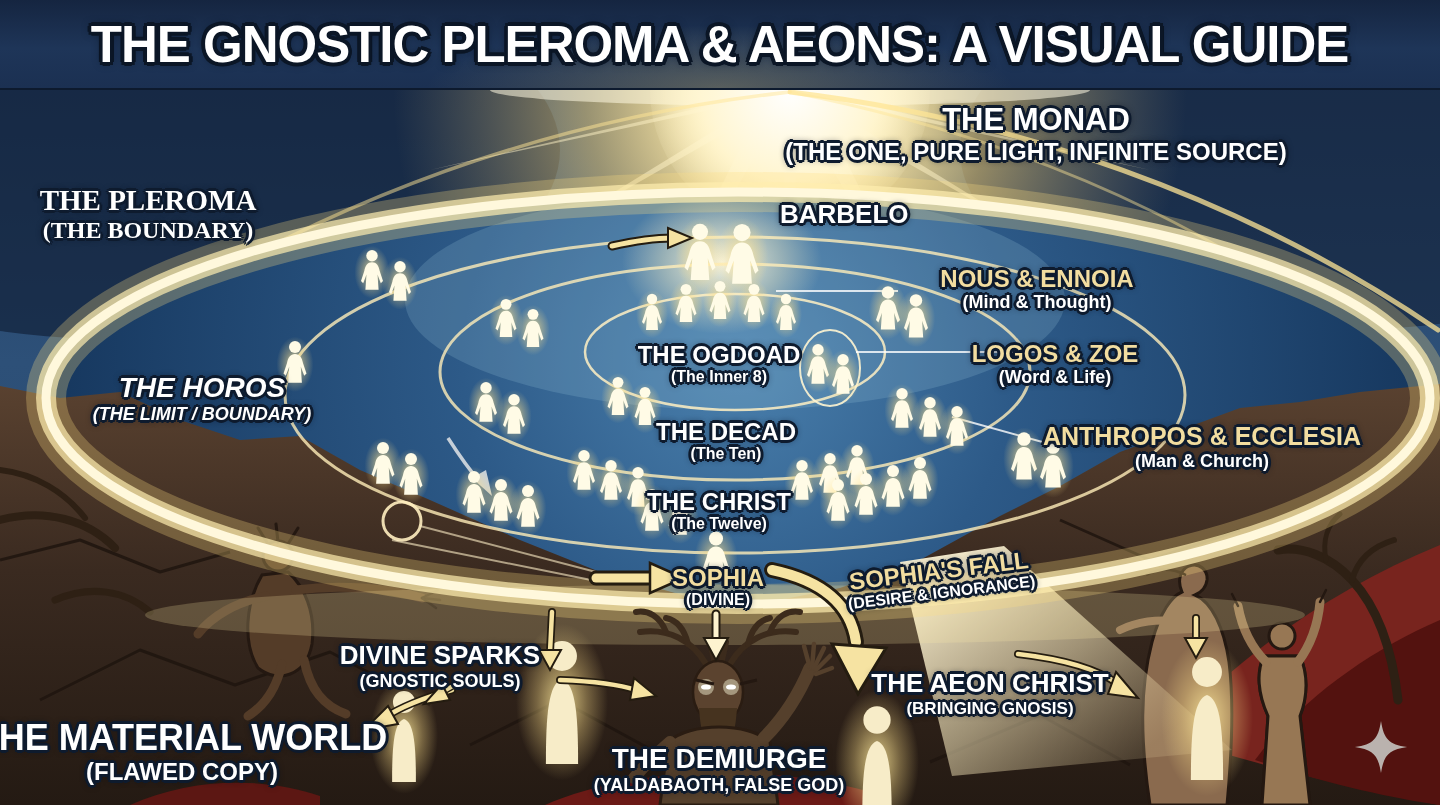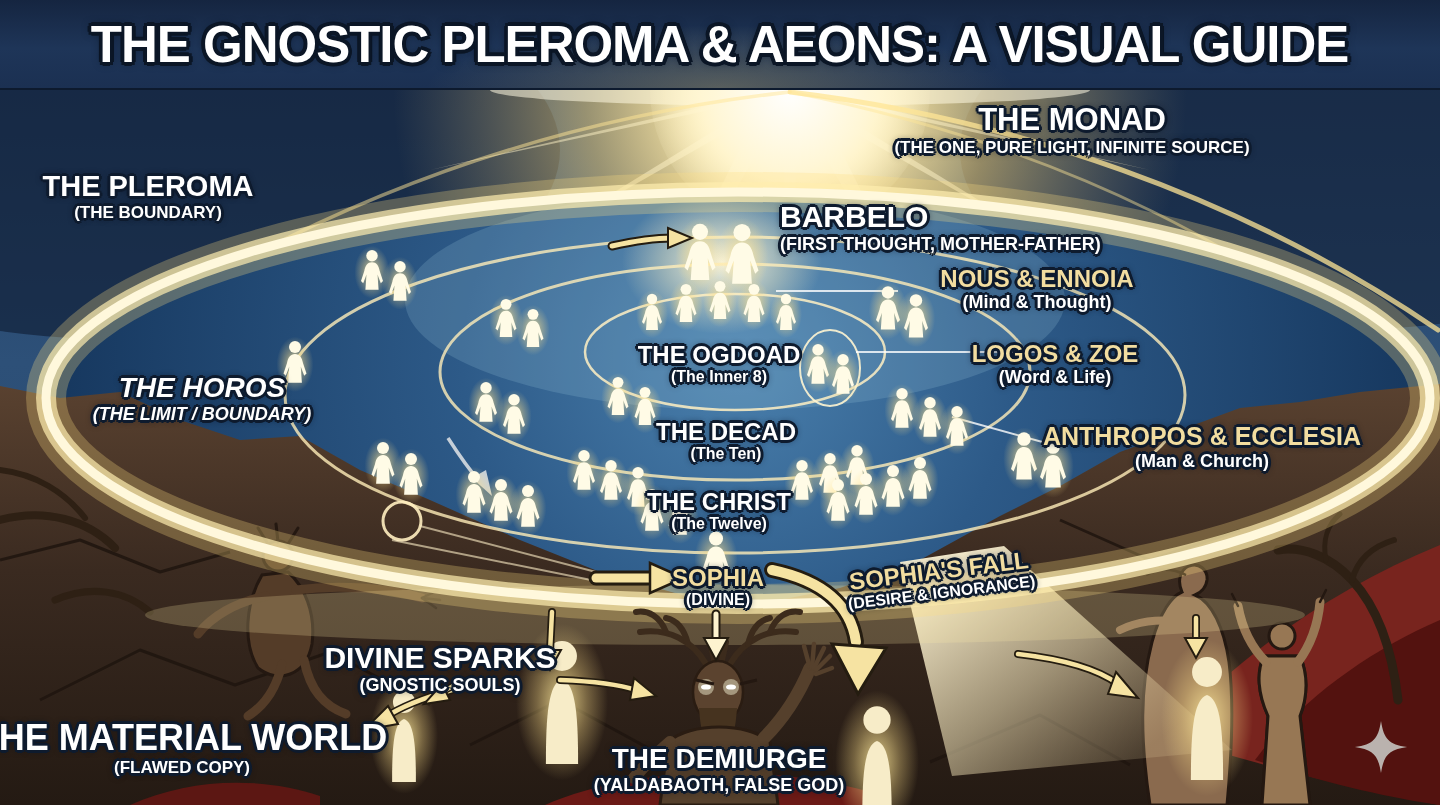--- a/index.html
+++ b/index.html
@@ -30,22 +30,22 @@
   .lb{position:absolute;transform:translateX(-50%);text-align:center;font-weight:bold;
       line-height:1.06;white-space:nowrap;color:#fff;z-index:20;}
   .lb span{display:block;}
   .lb .sub{margin-top:2px;}
   .left{transform:none;text-align:left;}
   .rot{transform:translateX(-50%) rotate(-7deg);}
   .gold{color:#f2dda0;}
   .ol{text-shadow:-2px -2px 0 #0e1b2e,2px -2px 0 #0e1b2e,-2px 2px 0 #0e1b2e,2px 2px 0 #0e1b2e,
       -3px 0 0 #0e1b2e,3px 0 0 #0e1b2e,0 -3px 0 #0e1b2e,0 3px 0 #0e1b2e,0 0 7px rgba(8,16,28,.95);}
   .t31{font-size:31px;} .t30{font-size:36px;text-align:center;} .t29{font-size:29px;} .t28{font-size:28px;}
-  .t26{font-size:30px;} .t25{font-size:25px;} .t24{font-size:24px;}
-  .s19{font-size:17px;} .s18{font-size:18px;} .s17{font-size:17px;} .s16{font-size:16px;}
+  .t26{font-size:26px;} .t25{font-size:25px;} .t24{font-size:24px;}
+  .s19{font-size:24px;} .s18{font-size:18px;} .s17{font-size:17px;} .s16{font-size:16px;}
   
   #sparkle{position:absolute;left:1352px;top:718px;z-index:25;opacity:.88;}
 </style>
 </head>
 <body>
 
 <div id="stage">
 
   <svg id="scene" width="1440" height="805" viewBox="0 0 1440 805">
     <defs>
@@ -364,31 +364,30 @@
       <path d="M1196,618 L1196,640" fill="none" stroke="#241c10" stroke-width="8"></path>
       <path d="M1196,618 L1196,640" fill="none" stroke="#f6e3a2" stroke-width="4.5"></path>
       <polygon points="1185,638 1207,638 1196,658" fill="#f6e3a2" stroke="#241c10" stroke-width="2"></polygon>
     </g>
   </svg>
 
   <div id="titlebar">
     <h1>THE GNOSTIC PLEROMA &amp; AEONS: A VISUAL GUIDE</h1>
   </div>
 
-  <div class="lb" style="left:1072px;top:104px;">
+  <div class="lb" style="left:1036px;top:104px;">
     <span class="t31 ol">THE MONAD</span>
     <span class="s19 ol sub">(THE ONE, PURE LIGHT, INFINITE SOURCE)</span>
   </div>
-  <div class="lb" style="left:148px;top:171px;">
+  <div class="lb" style="left:148px;top:185px;font-family:Liberation Serif, serif;">
     <span class="t29 ol">THE PLEROMA</span>
     <span class="s19 ol sub">(THE BOUNDARY)</span>
   </div>
   <div class="lb left" style="left:780px;top:201px;">
     <span class="t26 ol">BARBELO</span>
-    <span class="s18 ol sub">(FIRST THOUGHT, MOTHER-FATHER)</span>
   </div>
   <div class="lb" style="left:1055px;top:341px;">
     <span class="t24 ol gold">LOGOS &amp; ZOE</span>
     <span class="s18 ol sub">(Word &amp; Life)</span>
   </div>
   <div class="lb" style="left:1037px;top:266px;">
     <span class="t24 ol gold">NOUS &amp; ENNOIA</span>
     <span class="s18 ol sub">(Mind &amp; Thought)</span>
   </div>
   <div class="lb" style="left:719px;top:342px;">
@@ -419,20 +418,24 @@
     <span class="t24 ol gold">SOPHIA'S FALL</span>
     <span class="s16 ol sub">(DESIRE &amp; IGNORANCE)</span>
   </div>
   <div class="lb" style="left:440px;top:642px;">
     <span class="t26 ol">DIVINE SPARKS</span>
     <span class="s18 ol sub">(GNOSTIC SOULS)</span>
   </div>
   <div class="lb" style="left:182px;top:719px;">
     <span class="t30 ol">THE MATERIAL WORLD</span>
     <span class="s19 ol sub">(FLAWED COPY)</span>
+  </div>
+  <div class="lb" style="left:990px;top:670px;">
+    <span class="t26 ol">THE AEON CHRIST</span>
+    <span class="s17 ol sub">(BRINGING GNOSIS)</span>
   </div>
   <div class="lb" style="left:719px;top:744px;">
     <span class="t28 ol">THE DEMIURGE</span>
     <span class="s18 ol sub">(YALDABAOTH, FALSE GOD)</span>
   </div>
 
   <svg id="sparkle" width="58" height="58" viewBox="-30 -30 60 60">
     <path d="M0,-27 C3,-8 8,-3 27,0 C8,3 3,8 0,27 C-3,8 -8,3 -27,0 C-8,-3 -3,-8 0,-27 Z" fill="#c9c9c4"></path>
   </svg>
 </div>

